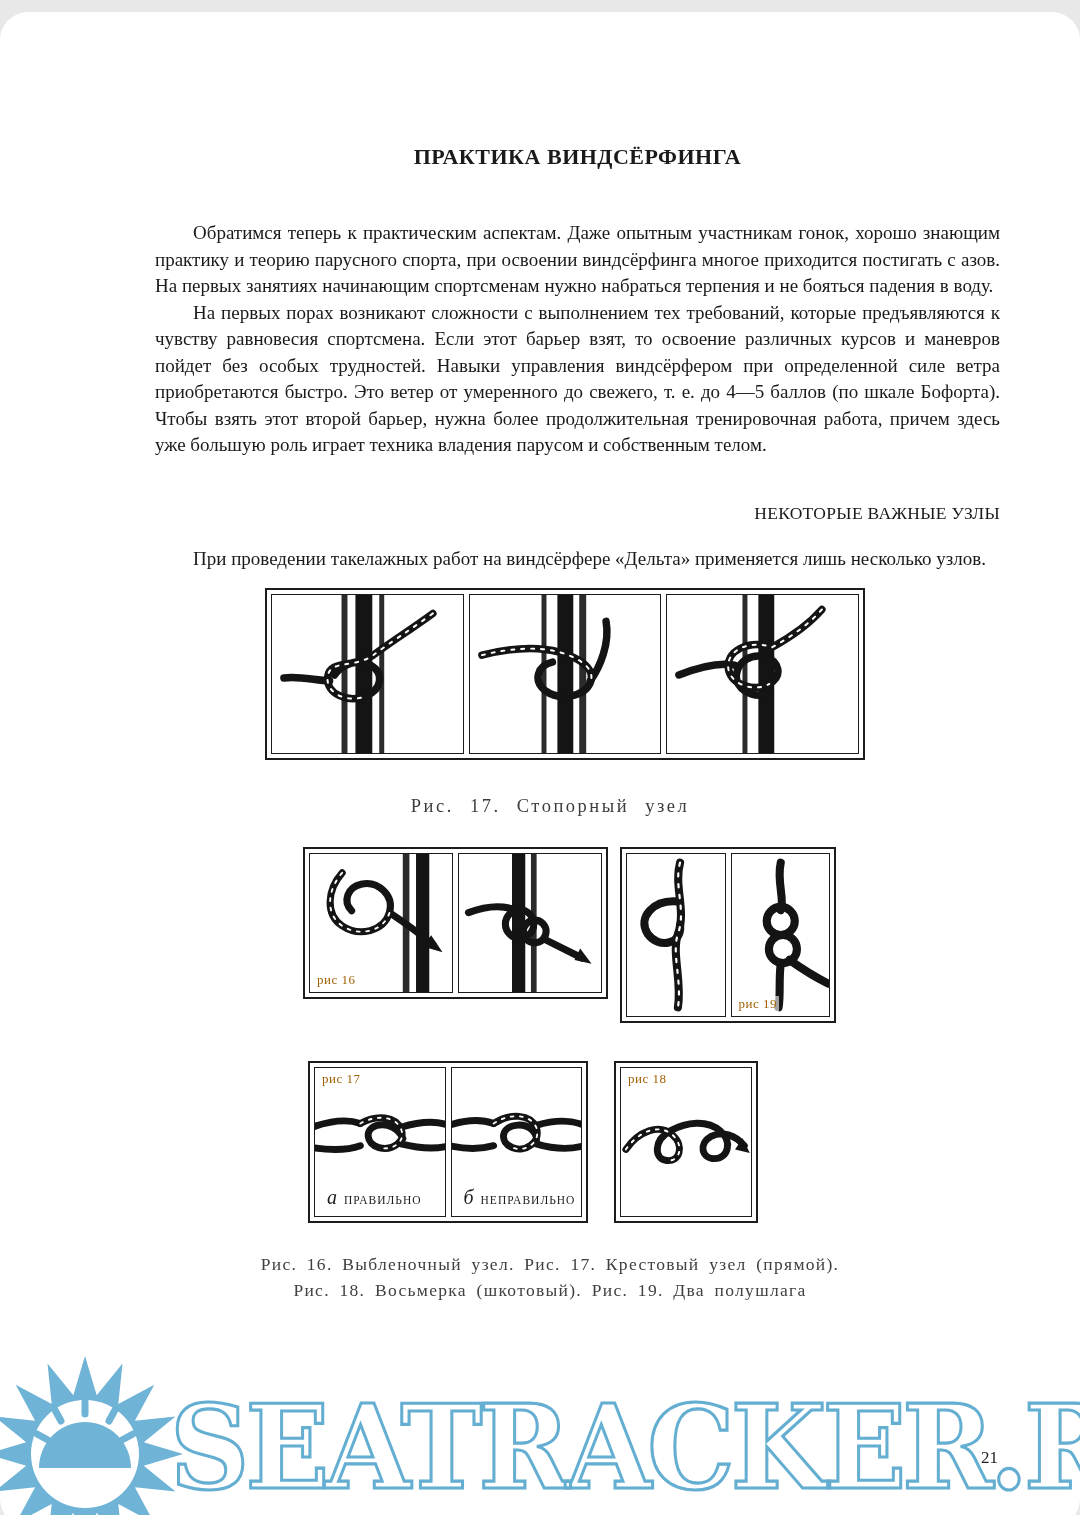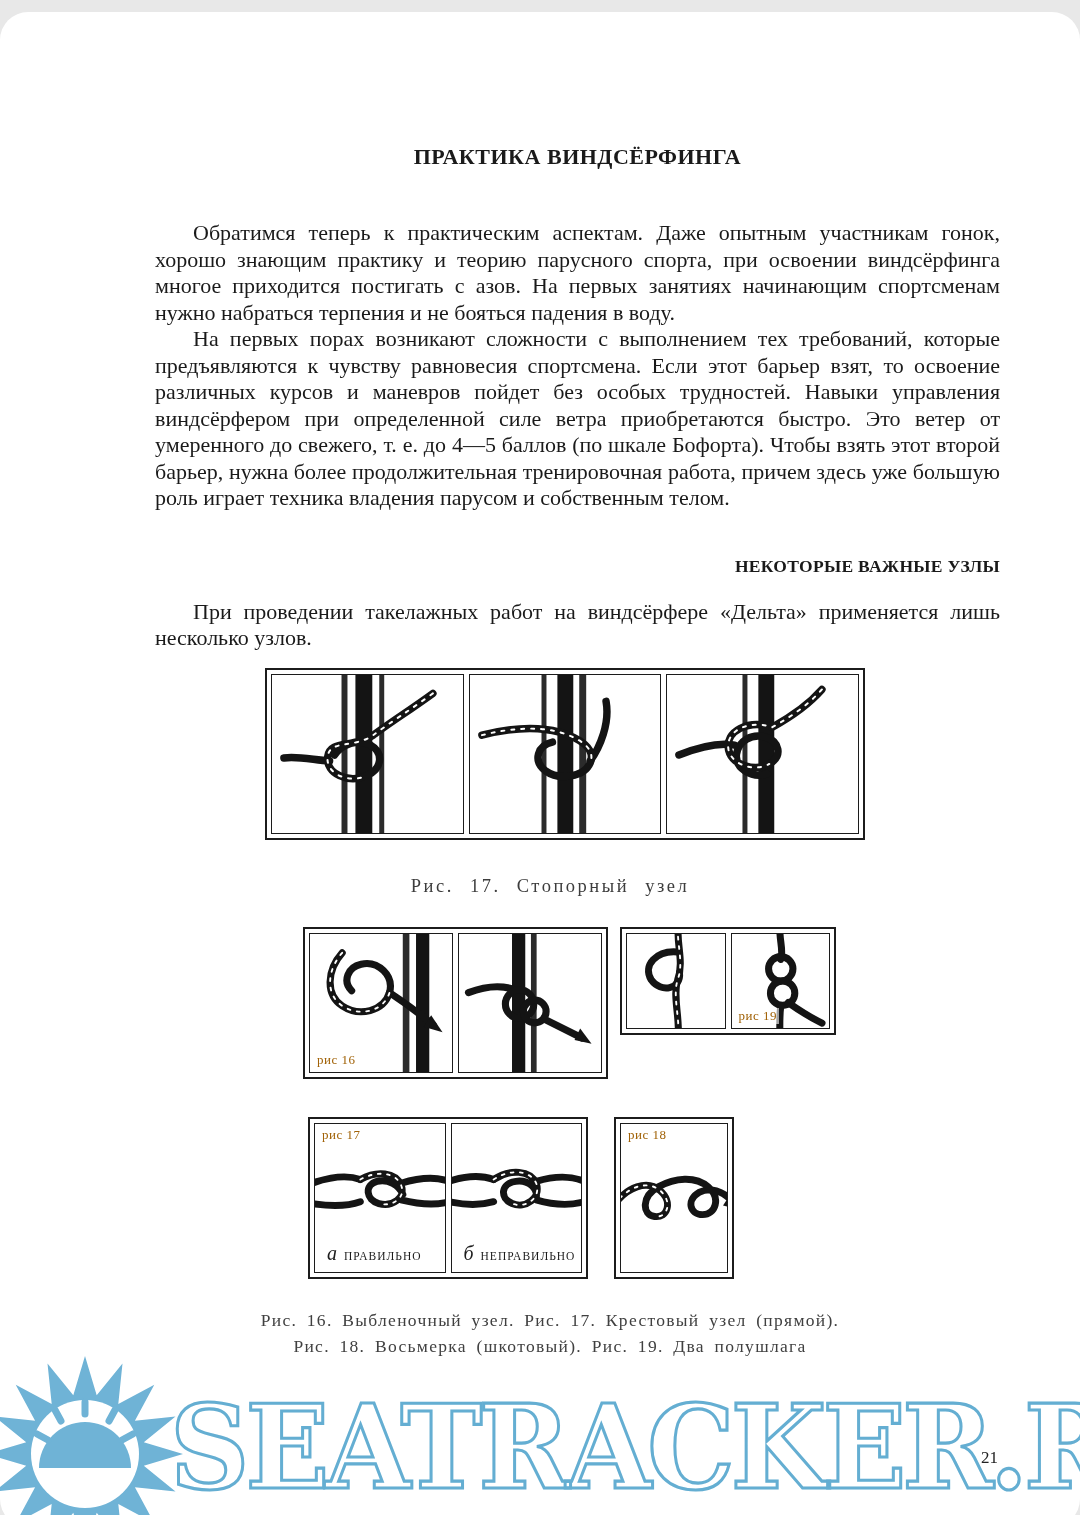--- a/index.html
+++ b/index.html
@@ -16,31 +16,31 @@
   .text-col{margin:0 80px 0 155px;}
   .title{
     margin:132px 0 0 0;
     text-align:center;
     font-size:22px;
     font-weight:bold;
     letter-spacing:.5px;
   }
   .para{
     margin:0;
-    font-size:22px;
+    font-size:19px;
     line-height:26.5px;
     text-align:justify;
     text-indent:38px;
   }
   .para.first{margin-top:50px;}
   .section-heading{
     margin:44px 0 0 0;
     text-align:right;
     font-size:17.5px;
-    font-weight:bold;
+    font-weight:normal;
     letter-spacing:.3px;
   }
   .para.intro{margin-top:22px;}
 
   
   .figrow{display:flex;}
   .knotbox{
     border:2px solid #1c1c1c;
     background:#fff;
     display:flex;
@@ -65,24 +65,24 @@
   .fig15-caption{
     width:600px;margin:36px 0 0 250px;
     text-align:center;
     color:#3d3d3d;
     font-size:18.5px;
     letter-spacing:2.5px;
     word-spacing:9px;
   }
   .row2{margin:30px 0 0 303px;gap:12px;}
   .box16{width:305px;height:152px;}
-  .box19{width:216px;height:108px;justify-content:flex-end;}
+  .box19{width:216px;height:176px;justify-content:flex-end;}
   .row3{margin:38px 0 0 308px;gap:26px;}
   .box17{width:280px;height:162px;}
-  .box18{width:120px;height:162px;}
+  .box18{width:144px;height:162px;}
 
   .fig-label{
     position:absolute;
     font-size:13px;
     color:#a16207;
     letter-spacing:.5px;
     background:rgba(255,255,255,.6);
     padding:0 2px;
   }
   .fig-label.bl{left:5px;bottom:4px;}

